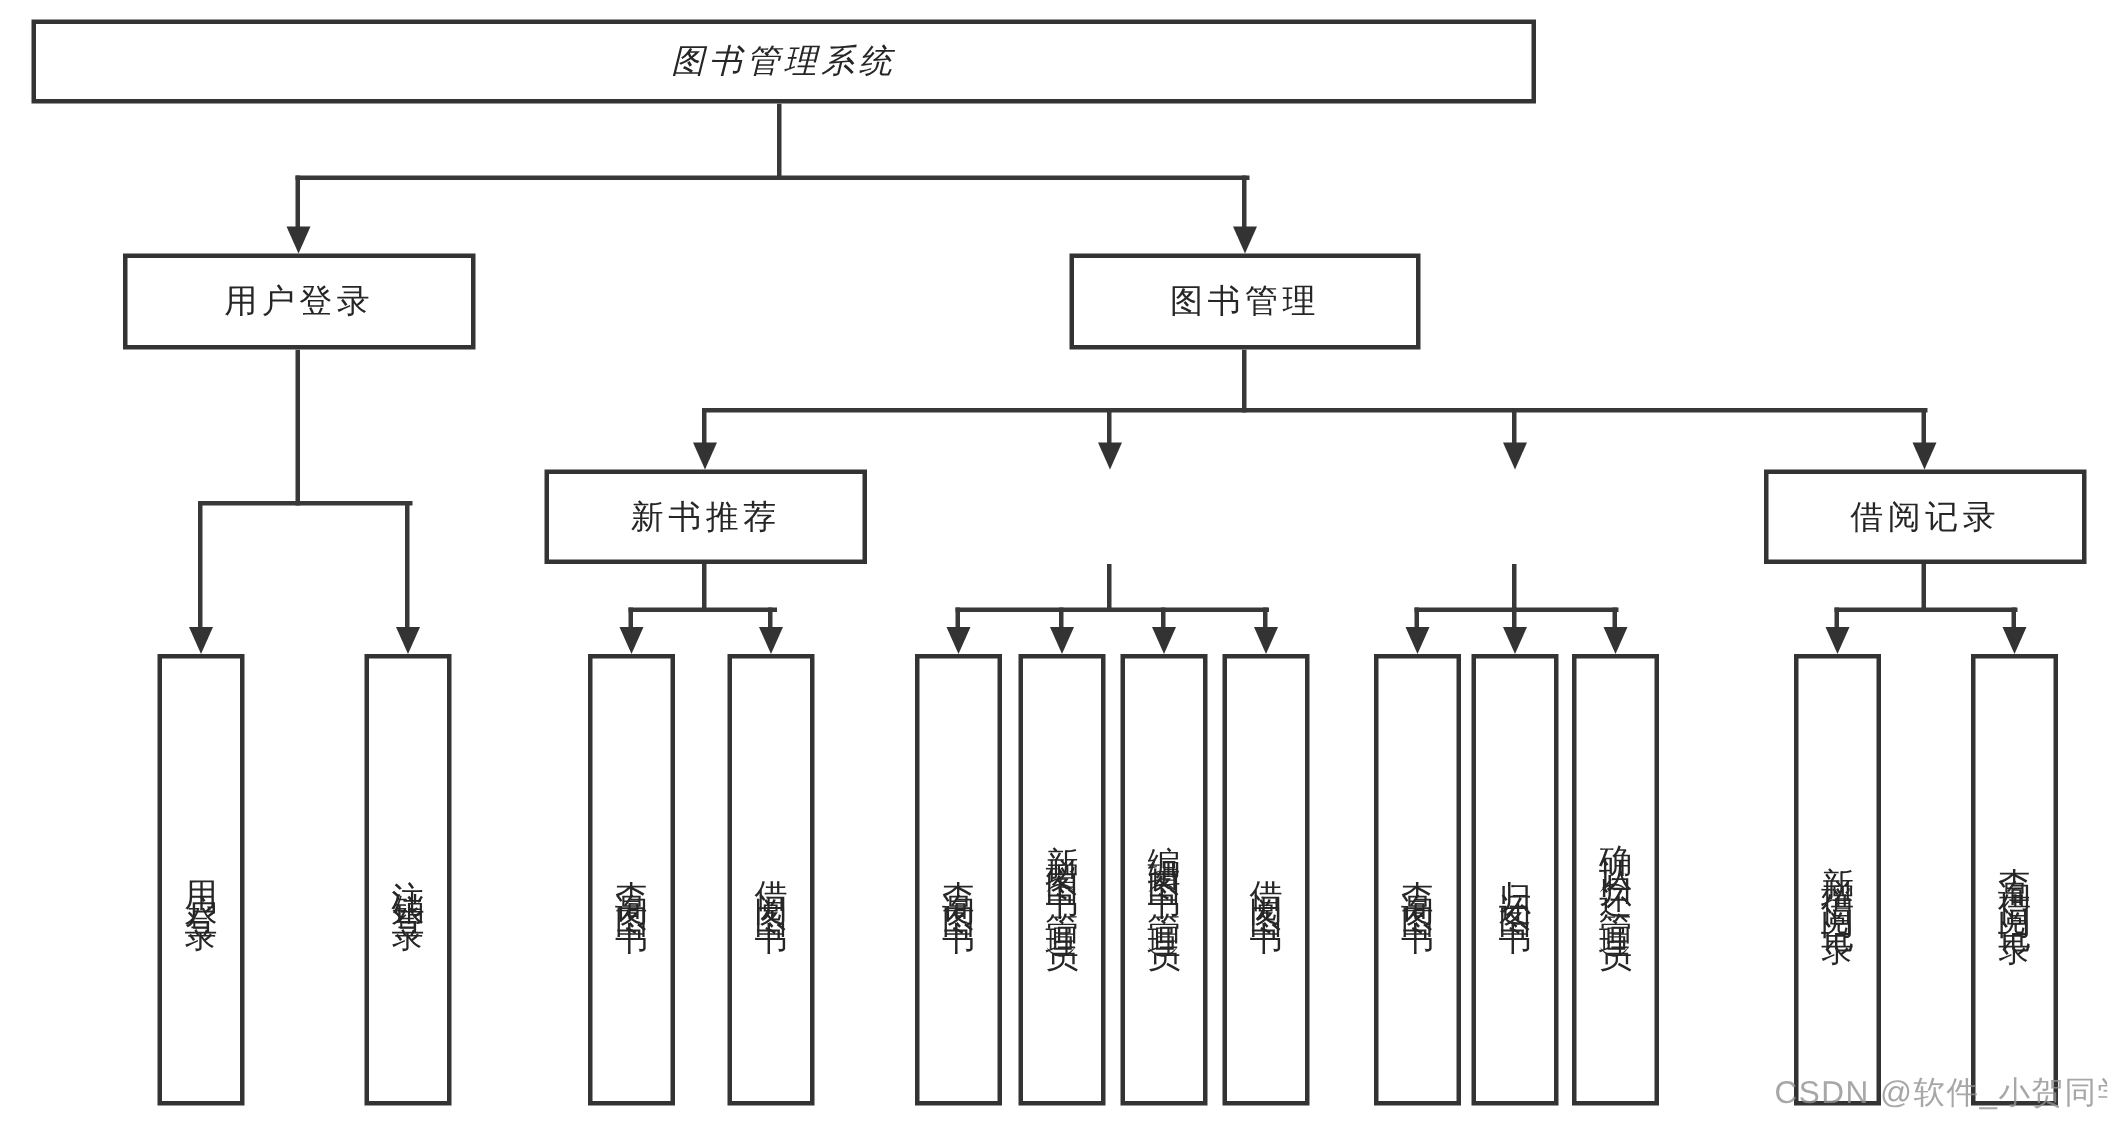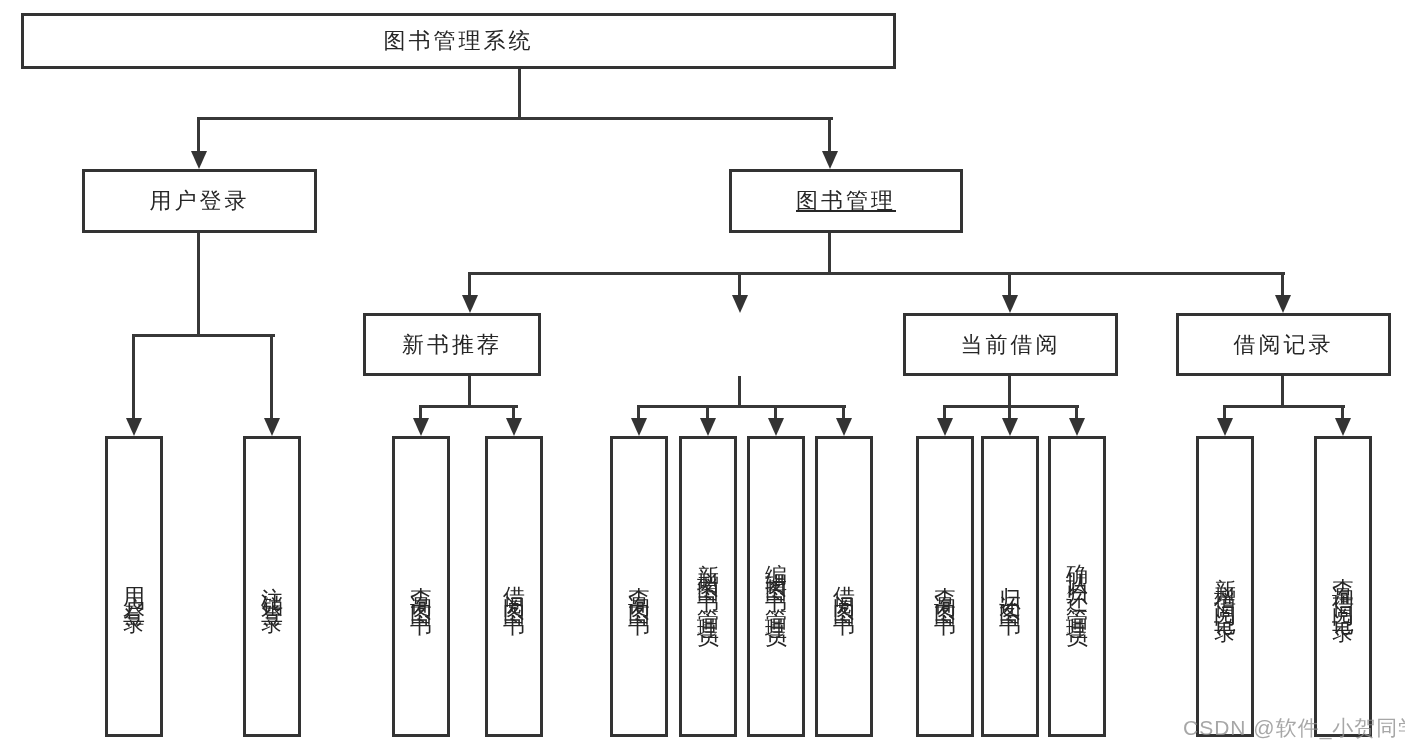--- a/index.html
+++ b/index.html
@@ -59,27 +59,26 @@
     color:rgba(145,145,145,0.8);
     z-index:5;
     white-space:nowrap;
   }
 </style>
 </head>
 <body>
 
 <div class="canvas">
 
-  <div class="box hbox" style="left:21px;top:13px;width:875px;height:56px;">图书管理系统</div>
+  <div class="box hbox" style="left:21px;top:13px;width:1003px;height:56px;font-style:italic;">图书管理系统</div>
 
   <div class="box hbox" style="left:82px;top:169px;width:235px;height:64px;">用户登录</div>
-  <div class="box hbox" style="left:729px;top:169px;width:234px;height:64px;text-decoration:underline;">图书管理</div>
+  <div class="box hbox" style="left:713px;top:169px;width:234px;height:64px;">图书管理</div>
 
-  <div class="box hbox" style="left:363px;top:313px;width:178px;height:63px;">新书推荐</div>
-  <div class="box hbox" style="left:903px;top:313px;width:215px;height:63px;">当前借阅</div>
+  <div class="box hbox" style="left:363px;top:313px;width:215px;height:63px;">新书推荐</div>
   <div class="box hbox" style="left:1176px;top:313px;width:215px;height:63px;">借阅记录</div>
 
   <div class="box leaf" style="left:105px;">
     <span class="vtext">用户登录</span>
   </div>
   <div class="box leaf" style="left:243px;">
     <span class="vtext">注销登录</span>
   </div>
 
   <div class="box leaf" style="left:392px;">

